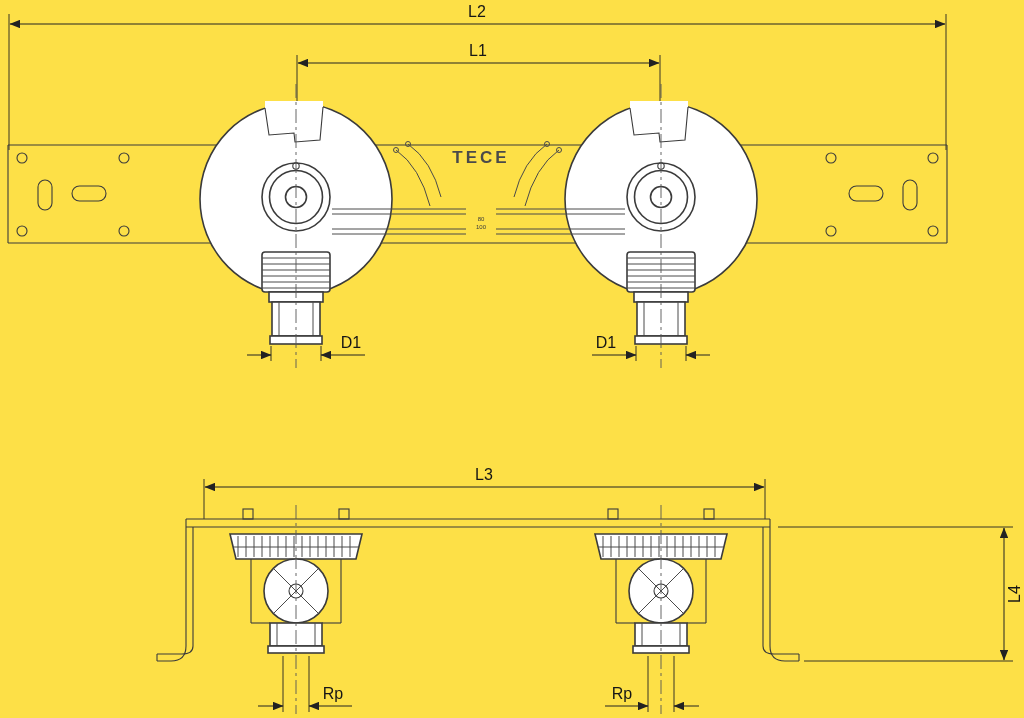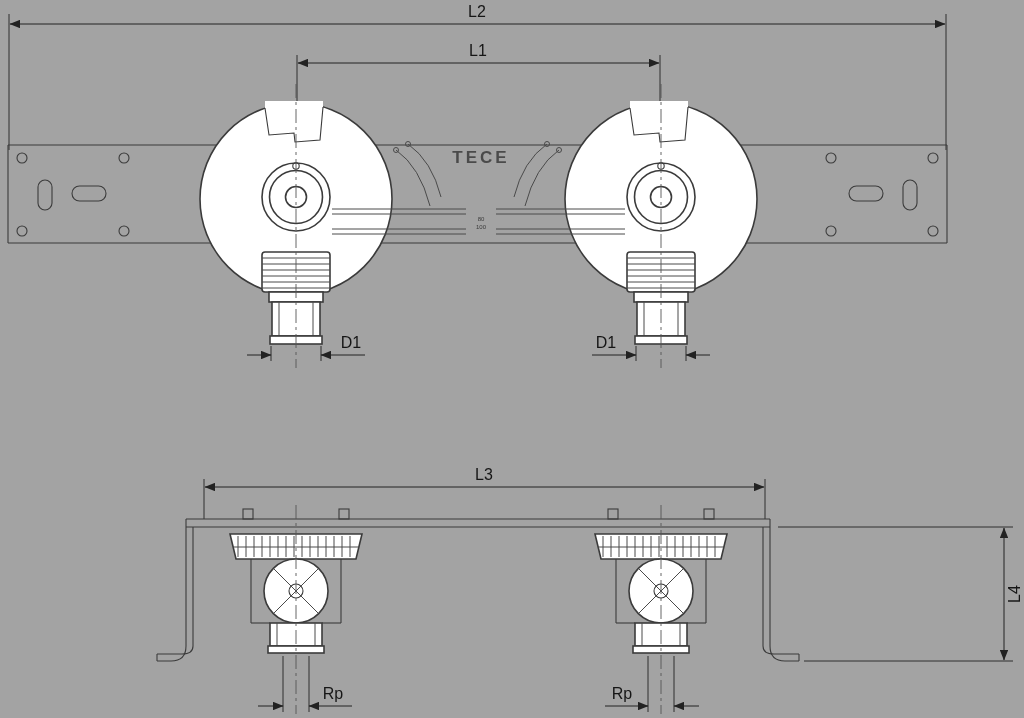--- a/index.html
+++ b/index.html
@@ -1,16 +1,16 @@
 <!DOCTYPE html>
 <html><head>
 <meta charset="utf-8">
 <style>
   html,body{margin:0;padding:0;background:#ffffff;}
-  .page{width:1024px;height:718px;background:#a3a3a3;position:relative;overflow:hidden;}
+  .page{width:1024px;height:718px;background:#fde047;position:relative;overflow:hidden;}
   svg{display:block;}
   .outline{fill:#ffffff;stroke:#3b3b3b;stroke-width:1.6;}
   .outline-thin{fill:none;stroke:#3b3b3b;stroke-width:1.1;}
   .white{fill:#ffffff;stroke:none;}
   .detail{fill:none;stroke:#4a4a4a;stroke-width:1;}
   .dimline{fill:none;stroke:#222222;stroke-width:1;}
   .extline{fill:none;stroke:#222222;stroke-width:0.9;}
   .centerline{fill:none;stroke:#555555;stroke-width:0.9;stroke-dasharray:14 4 3 4;}
   .dimtext{font-family:"Liberation Sans", sans-serif;font-size:16px;fill:#161616;}
   .brandtext{font-family:"Liberation Sans", sans-serif;font-size:17px;font-weight:bold;fill:#4a4a4a;letter-spacing:3px;}

